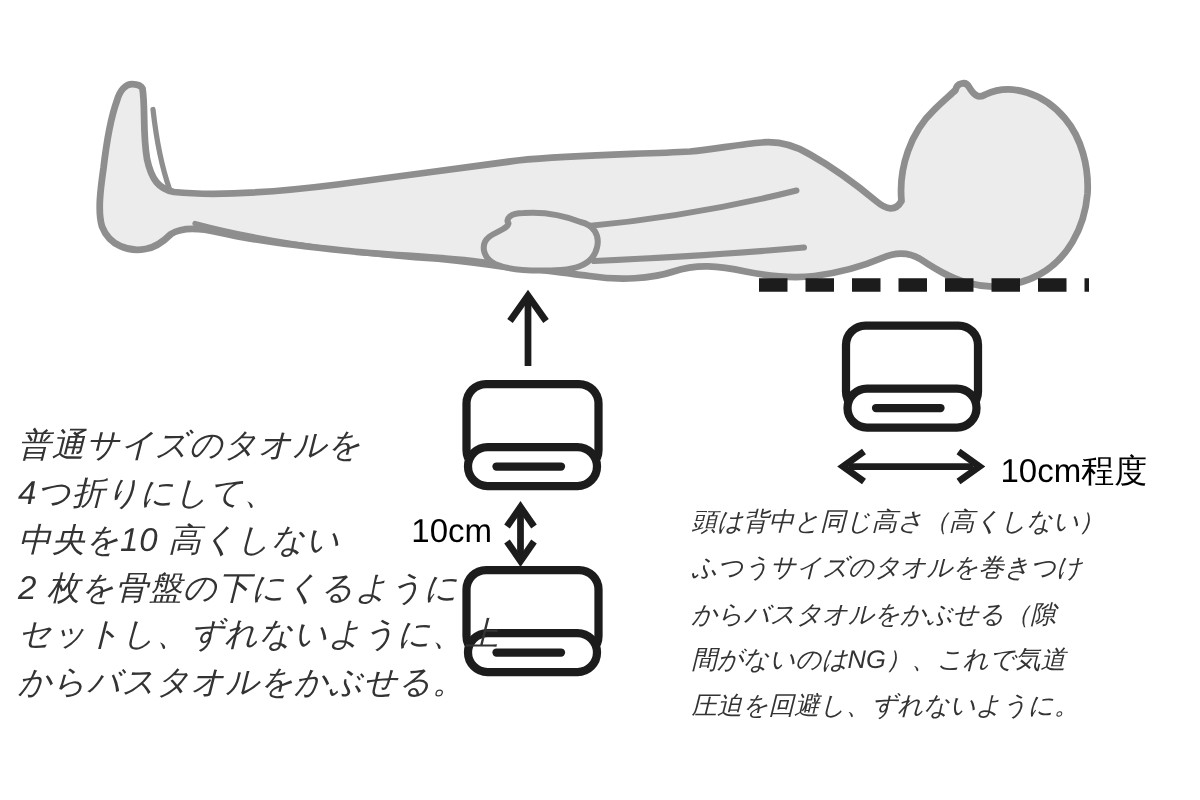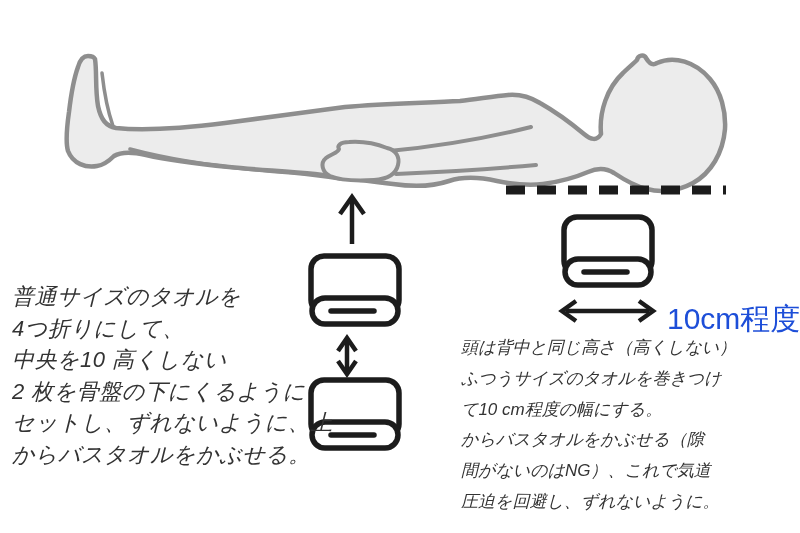--- a/index.html
+++ b/index.html
@@ -6,21 +6,21 @@
   .canvas{
     position:relative;width:800px;height:533px;background:#ffffff;overflow:hidden;
     font-family:"Liberation Sans","DejaVu Sans",sans-serif;color:#333333;
   }
   .fig{position:absolute;left:0;top:0;width:800px;height:533px;}
   .note{position:absolute;font-size:21px;line-height:31px;letter-spacing:0.5px;
         color:#333333;white-space:nowrap;}
   .note .ln{display:block;font-style:italic;}
   #left-note{left:12px;top:281px;font-size:22px;line-height:31.5px;}
   #right-note{left:461px;top:333px;font-size:17px;line-height:30.8px;letter-spacing:0px;}
-  .dim-label{position:absolute;font-size:30px;color:#1d4ed8;white-space:nowrap;}
+  .dim-label{position:absolute;font-size:22px;color:#000000;white-space:nowrap;}
   #gap-label{left:258px;top:341px;width:70px;text-align:right;}
   #roll-label{left:667px;top:299px;}
 </style>
 </head>
 <body>
 
 <div class="canvas">
 
   <svg class="fig" viewBox="0 0 800 533">
 
@@ -84,33 +84,33 @@
       <line x1="23" y1="58" x2="66" y2="58" stroke-linecap="round"></line>
     </g>
 
     <g stroke="#1c1c1c" stroke-width="4.5" fill="none">
       <path d="M 566,311 L 649,311"></path>
       <path d="M 576,301 L 562,311 L 576,321"></path>
       <path d="M 639,301 L 653,311 L 639,321"></path>
     </g>
   </svg>
 
+  <div class="dim-label" id="gap-label">10cm</div>
   <div class="dim-label" id="roll-label">10cm程度</div>
 
   <div class="note" id="left-note">
     <span class="ln">普通サイズのタオルを</span>
     <span class="ln">4つ折りにして、</span>
     <span class="ln">中央を10 高くしない</span>
     <span class="ln">2 枚を骨盤の下にくるように</span>
     <span class="ln">セットし、ずれないように、上</span>
     <span class="ln">からバスタオルをかぶせる。</span>
   </div>
 
   <div class="note" id="right-note">
     <span class="ln">頭は背中と同じ高さ（高くしない）</span>
     <span class="ln">ふつうサイズのタオルを巻きつけ</span>
-    <span class="ln">て10 cm程度の幅にする。</span>
     <span class="ln">からバスタオルをかぶせる（隙</span>
     <span class="ln">間がないのはNG）、これで気道</span>
     <span class="ln">圧迫を回避し、ずれないように。</span>
   </div>
 
 </div>
 
 </body></html>

